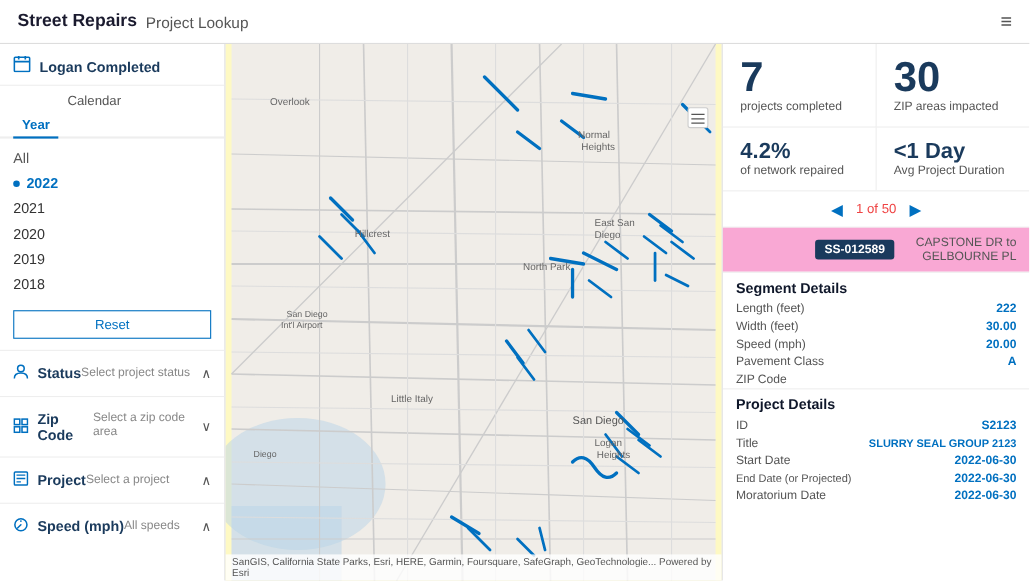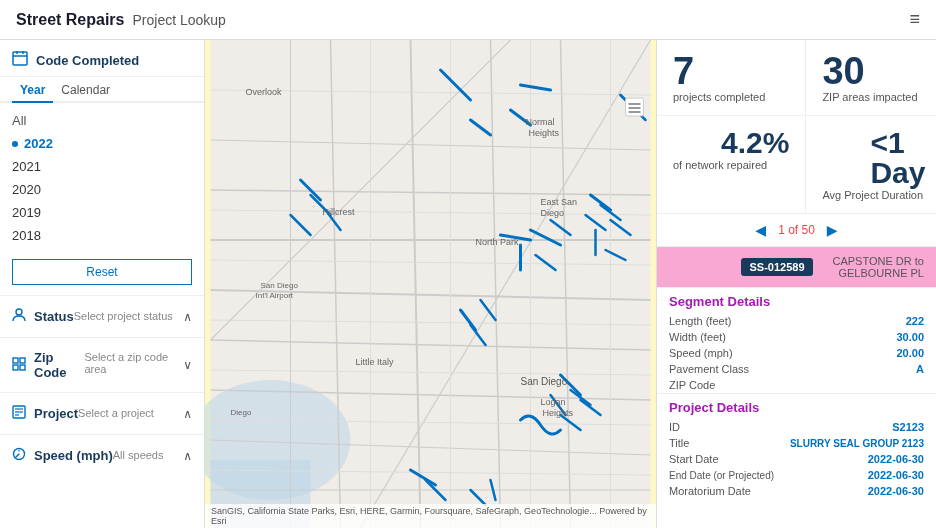--- a/index.html
+++ b/index.html
@@ -30,21 +30,21 @@
       border-bottom: 1px solid #eee;
     }
     .date-icon { color: #0070c0; margin-right: 8px; font-size: 16px; }
     .date-completed-label { font-size: 13px; font-weight: bold; color: #1a3a5c; }
 
     .tabs-row { display: flex; padding: 0 12px; border-bottom: 2px solid #eee; }
     .tab-item {
       font-size: 12px; color: #555; padding: 6px 8px 4px; cursor: pointer;
       border-bottom: 2px solid transparent; margin-bottom: -2px;
     }
-    .tab-item.active { color: #0070c0; border-bottom: 2px solid #0070c0; font-weight: bold; }
+    .tab-item.active { color: #0070c0; border-bottom: 2px solid #0070c0; font-weight: bold; margin-top: 22px; }
 
     .year-list { padding: 6px 12px; }
     .year-item {
       font-size: 13px; color: #333; padding: 4px 0; cursor: pointer; display: flex; align-items: center;
     }
     .year-item.all { color: #555; text-align: right; }
     .year-item.selected { color: #0070c0; font-weight: bold; }
     .year-dot { width: 6px; height: 6px; background: #0070c0; border-radius: 50%; margin-right: 6px; }
 
     .reset-btn {
@@ -92,21 +92,21 @@
     
     .stats-grid {
       display: grid; grid-template-columns: 1fr 1fr;
       border-bottom: 1px solid #eee;
     }
     .stat-cell {
       padding: 12px 16px; text-align: left; border-bottom: 1px solid #eee;
     }
     .stat-cell:nth-child(odd) { border-right: 1px solid #eee; }
     .stat-number { font-size: 38px; font-weight: bold; color: #1a3a5c; line-height: 1; }
-    .stat-number.medium { font-size: 30px; margin-left: 48px; }
+    .stat-number.medium { font-size: 20px; }
     .stat-label { font-size: 11px; color: #555; margin-top: 1px; }
 
     
     .pagination-row {
       display: flex; align-items: center; justify-content: center;
       padding: 8px 0; border-bottom: 1px solid #eee; gap: 12px;
     }
     .page-arrow { cursor: pointer; color: #0070c0; font-size: 14px; }
     .page-info { font-size: 12px; color: #ef4444; }
 
@@ -116,21 +116,21 @@
       padding: 8px 12px; background: #f9a8d4; gap: 20px;
     }
     .segment-id {
       background: #1a3a5c; color: #fff; font-size: 11px;
       padding: 3px 8px; border-radius: 3px; font-weight: bold;
     }
     .segment-route { font-size: 11px; color: #555; text-align: right; }
 
     
     .section-title {
-      font-size: 13px; font-weight: bold; color: #a21caf;
+      font-size: 13px; font-weight: bold; color: #0f172a;
       padding: 6px 12px 4px; border-top: 1px solid #eee;
     }
     .detail-row {
       display: flex; justify-content: space-between; align-items: center;
       padding: 2px 12px; font-size: 11px;
     }
     .detail-label { color: #555; }
     .detail-value { color: #0070c0; font-weight: bold; text-align: right; }
   </style>
 </head>
@@ -150,21 +150,21 @@
 
     <div class="date-completed-header">
       <span class="date-icon">
         <svg width="16" height="16" viewBox="0 0 16 16" fill="none">
           <rect x="1" y="2" width="14" height="13" rx="1" stroke="#0070c0" stroke-width="1.5" fill="none"></rect>
           <line x1="1" y1="6" x2="15" y2="6" stroke="#0070c0" stroke-width="1.5"></line>
           <line x1="5" y1="1" x2="5" y2="4" stroke="#0070c0" stroke-width="1.5"></line>
           <line x1="11" y1="1" x2="11" y2="4" stroke="#0070c0" stroke-width="1.5"></line>
         </svg>
       </span>
-      <span class="date-completed-label">Code Completed</span>
+      <span class="date-completed-label">Logan Completed</span>
     </div>
 
     <div class="tabs-row">
       <div class="tab-item active">Year</div>
       <div class="tab-item">Calendar</div>
     </div>
 
     <div class="year-list">
       <div class="year-item all">All</div>
       <div class="year-item selected">

